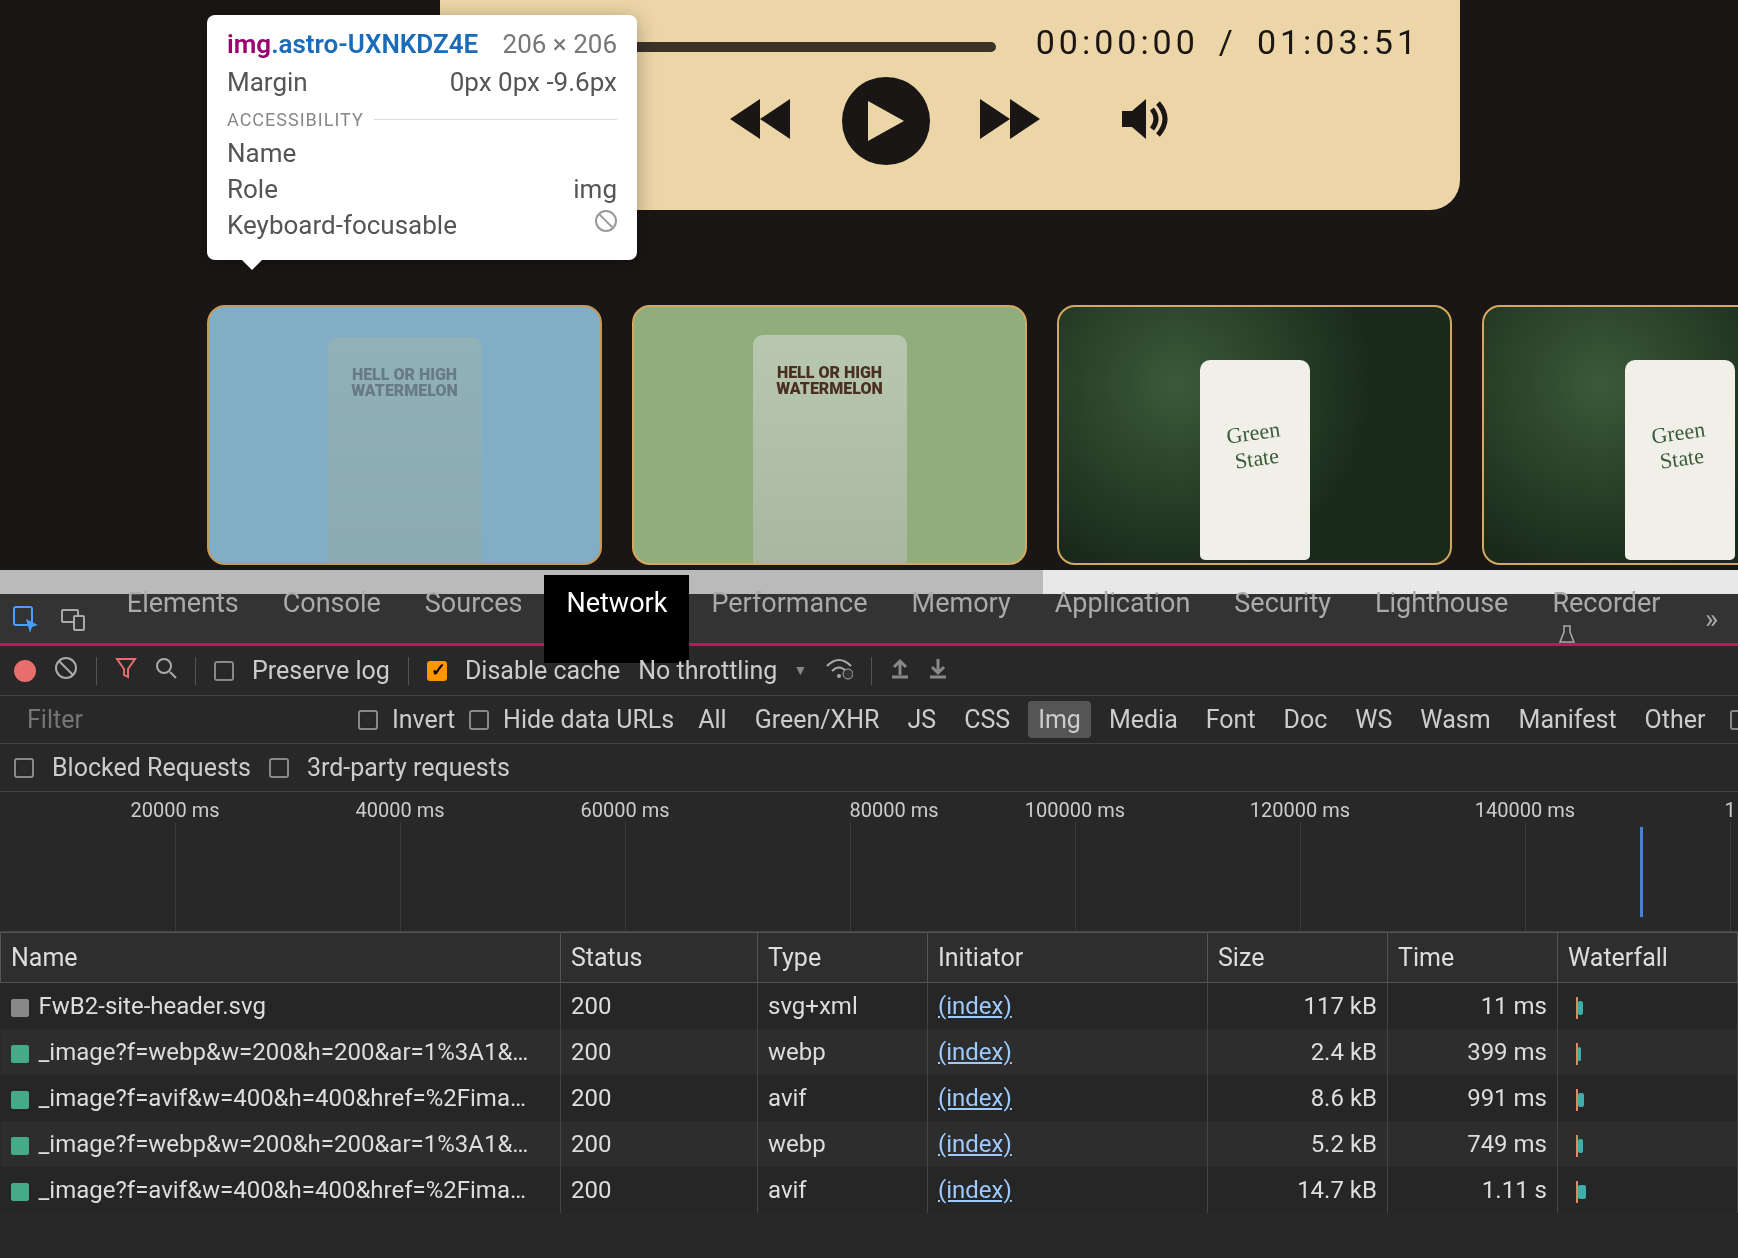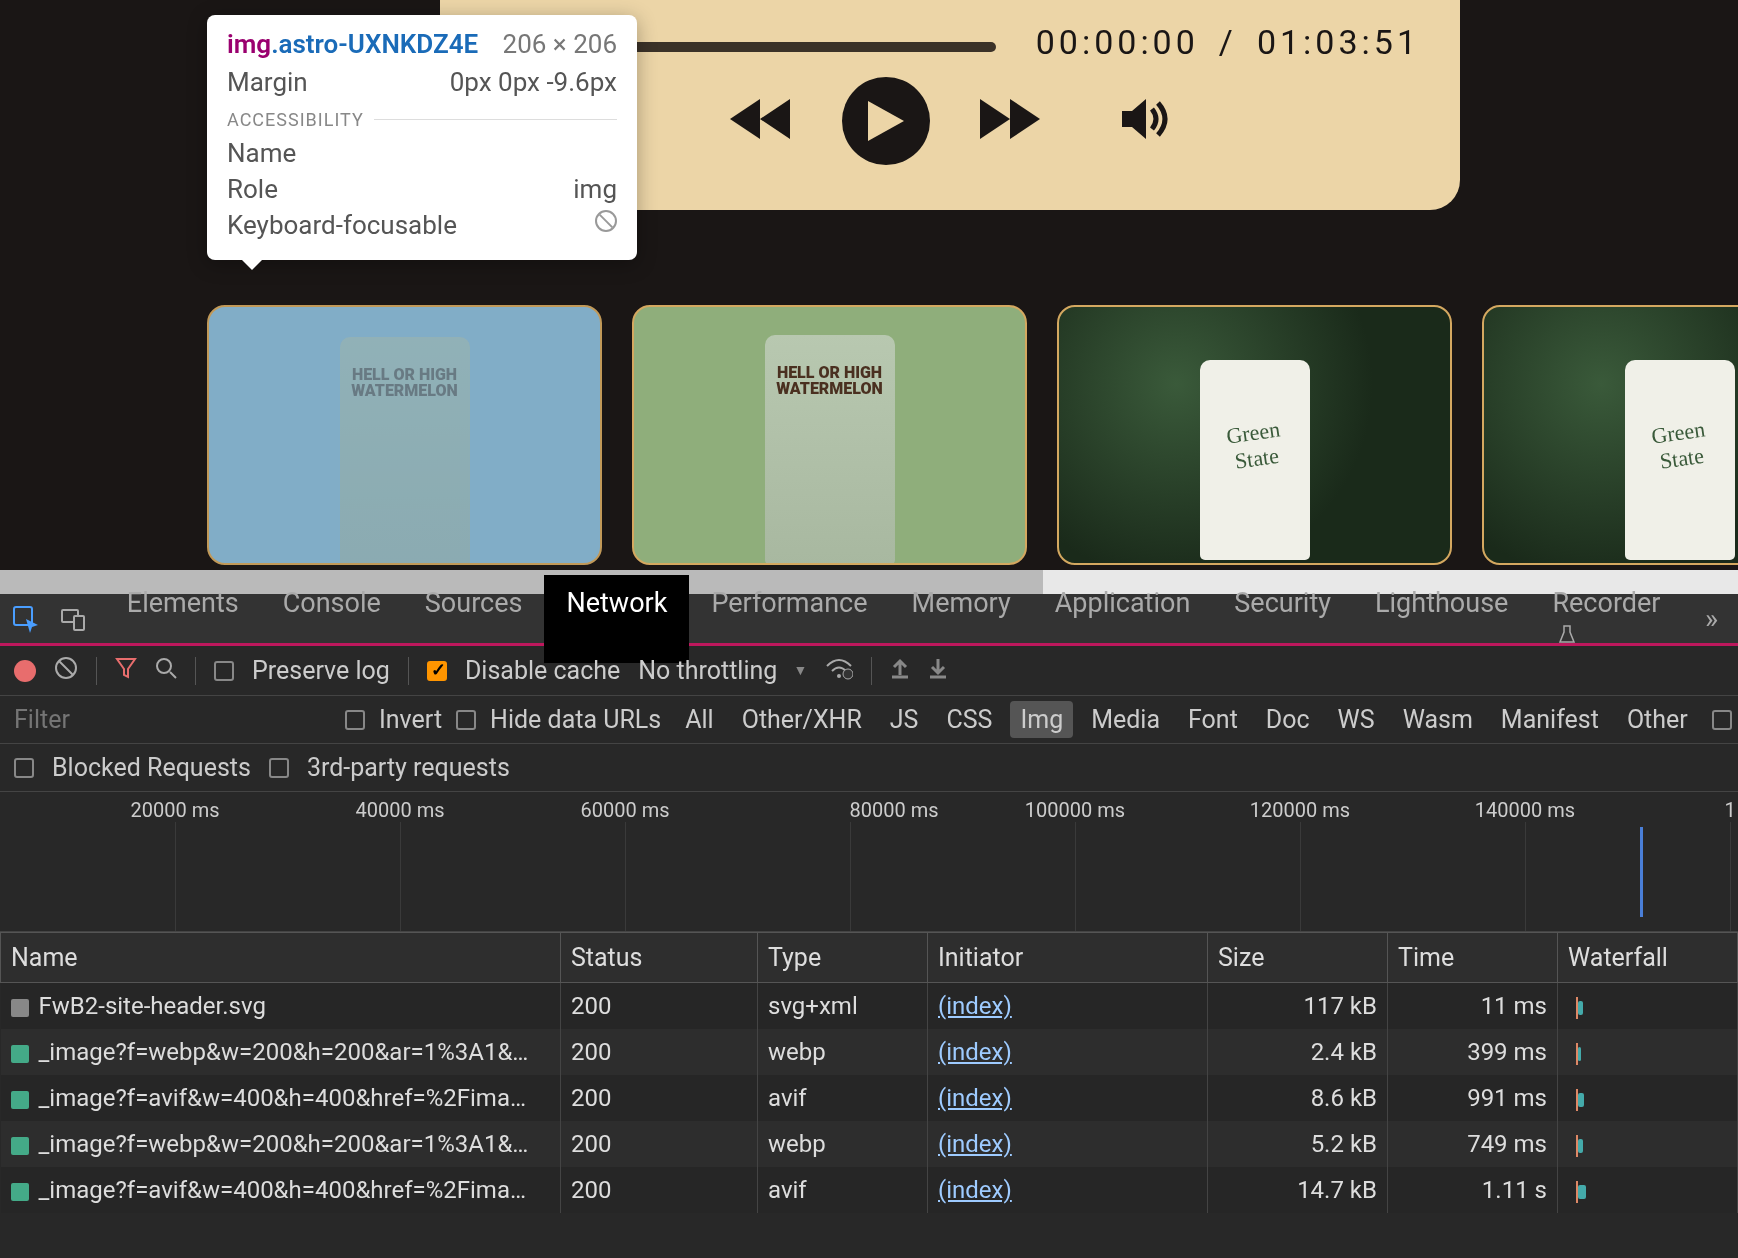--- a/index.html
+++ b/index.html
@@ -28,21 +28,21 @@
 .tooltip-section::after { content: ""; flex: 1; height: 1px; background: #ddd; }
 .ban-icon { width: 22px; height: 22px; border: 2px solid #999; border-radius: 50%; position: relative; }
 .ban-icon::after { content: ""; position: absolute; width: 100%; height: 2px; background: #999; top: 50%; left: 0; transform: translateY(-50%) rotate(45deg); }
 
 
 .thumbs { position: absolute; top: 305px; left: 207px; display: flex; gap: 30px; }
 .thumb { width: 395px; height: 260px; border-radius: 18px; border: 2px solid #d4a860; position: relative; overflow: hidden; }
 .thumb.inspected { background: #8dbedb; opacity: 0.9; }
 .thumb-green { background: #8fae7b; display: flex; align-items: center; justify-content: center; }
 .thumb-dark { background: radial-gradient(circle at 30% 30%, #3a5a3a 0%, #1a2a1a 60%); display: flex; align-items: center; justify-content: center; }
-.can { width: 130px; height: 230px; background: linear-gradient(to bottom, #b8c8b0 0%, #a8b8a0 100%); border-radius: 10px 10px 5px 5px; position: relative; margin-top: 30px; }
+.can { width: 154px; height: 230px; background: linear-gradient(to bottom, #b8c8b0 0%, #a8b8a0 100%); border-radius: 10px 10px 5px 5px; position: relative; margin-top: 30px; }
 .can-white { width: 110px; height: 200px; background: #f0f0e8; border-radius: 10px 10px 5px 5px; margin-top: 50px; position: relative; }
 .can-label { position: absolute; top: 30px; left: 10px; right: 10px; font-size: 16px; font-weight: 900; color: #4a3020; text-align: center; line-height: 1; }
 .can-label-green { position: absolute; top: 60px; left: 10px; right: 10px; font-size: 22px; font-family: cursive; color: #3a5a3a; text-align: center; transform: rotate(-8deg); }
 
 
 .hscroll { position: absolute; top: 570px; left: 0; width: 100%; height: 24px; background: #e8e8e8; }
 .hscroll-thumb { position: absolute; left: 0; width: 60%; height: 100%; background: #bababa; }
 
 
 .devtools { position: absolute; top: 594px; left: 0; width: 100%; height: 664px; background: #282828; color: #ccc; font-size: 25px; }
@@ -62,21 +62,21 @@
 .divider { width: 1px; height: 28px; background: #555; }
 .checkbox { width: 20px; height: 20px; border: 2px solid #888; border-radius: 3px; cursor: pointer; display: inline-block; flex-shrink: 0; }
 .checkbox.checked { background: #ff9500; border-color: #ff9500; position: relative; }
 .checkbox.checked::after { content: "✓"; color: #000; position: absolute; top: -4px; left: 2px; font-size: 18px; font-weight: bold; }
 .toolbar-label { color: #ccc; font-size: 25px; white-space: nowrap; }
 .throttle-select { color: #ccc; font-size: 25px; padding-right: 30px; position: relative; cursor: pointer; }
 .throttle-select::after { content: "▼"; position: absolute; right: 0; font-size: 14px; color: #888; top: 6px; }
 .wifi-gear { cursor: pointer; }
 .upload-btn, .download-btn { cursor: pointer; color: #888; }
 
-.filter-row { display: flex; align-items: center; height: 48px; padding: 0 14px; gap: 14px; border-bottom: 1px solid #444; background: #282828; overflow: hidden; }
+.filter-row { display: flex; align-items: center; height: 48px; padding: 0 27px; gap: 14px; border-bottom: 1px solid #444; background: #282828; overflow: hidden; }
 .filter-input { background: transparent; border: none; color: #999; font-size: 25px; width: 320px; outline: none; }
 .filter-chip { padding: 4px 10px; color: #ccc; cursor: pointer; font-size: 25px; border-radius: 4px; }
 .filter-chip.active { background: #555; }
 
 .filter-row2 { display: flex; align-items: center; height: 48px; padding: 0 14px; gap: 18px; border-bottom: 1px solid #444; background: #282828; }
 
 .timeline { height: 140px; border-bottom: 1px solid #444; background: #282828; position: relative; }
 .timeline-labels { display: flex; position: absolute; top: 6px; left: 0; width: 100%; font-size: 20px; color: #ccc; }
 .timeline-label { position: absolute; transform: translateX(-50%); }
 .timeline-grid { position: absolute; top: 0; left: 0; width: 100%; height: 100%; }
@@ -279,21 +279,21 @@
   </div>
 
   <div class="filter-row">
     <input class="filter-input" placeholder="Filter" style="">
     <span class="checkbox"></span>
     <span class="toolbar-label">Invert</span>
     <span class="checkbox"></span>
     <span class="toolbar-label">Hide data URLs</span>
     <div id="filter-type-container" style="display:flex;gap:8px;">
         <span class="filter-chip">All</span>
-        <span class="filter-chip">Other/XHR</span>
+        <span class="filter-chip">Green/XHR</span>
         <span class="filter-chip">JS</span>
         <span class="filter-chip">CSS</span>
         <span class="filter-chip active">Img</span>
         <span class="filter-chip">Media</span>
         <span class="filter-chip">Font</span>
         <span class="filter-chip">Doc</span>
         <span class="filter-chip">WS</span>
         <span class="filter-chip">Wasm</span>
         <span class="filter-chip">Manifest</span>
         <span class="filter-chip">Other</span>

